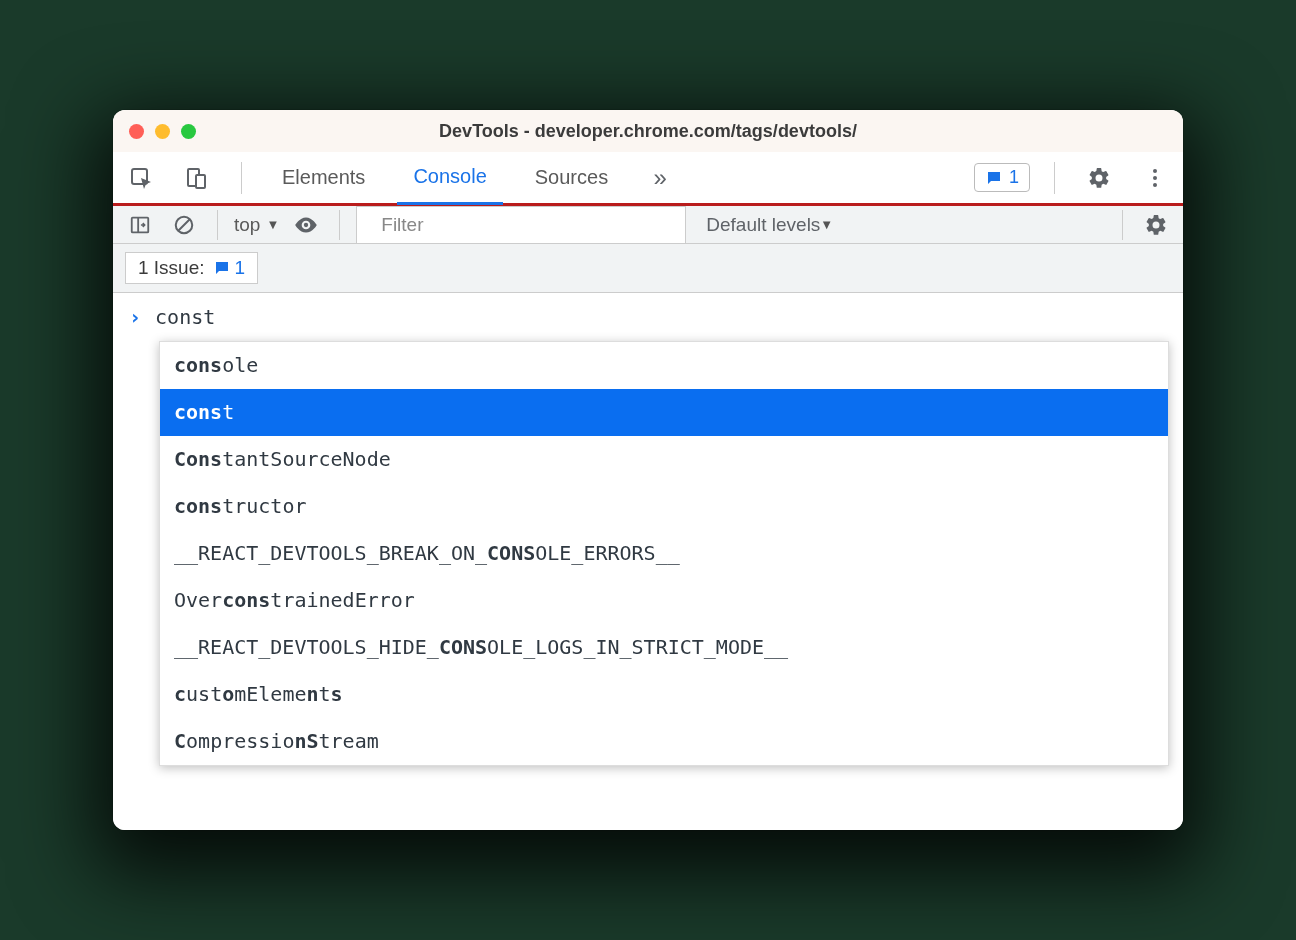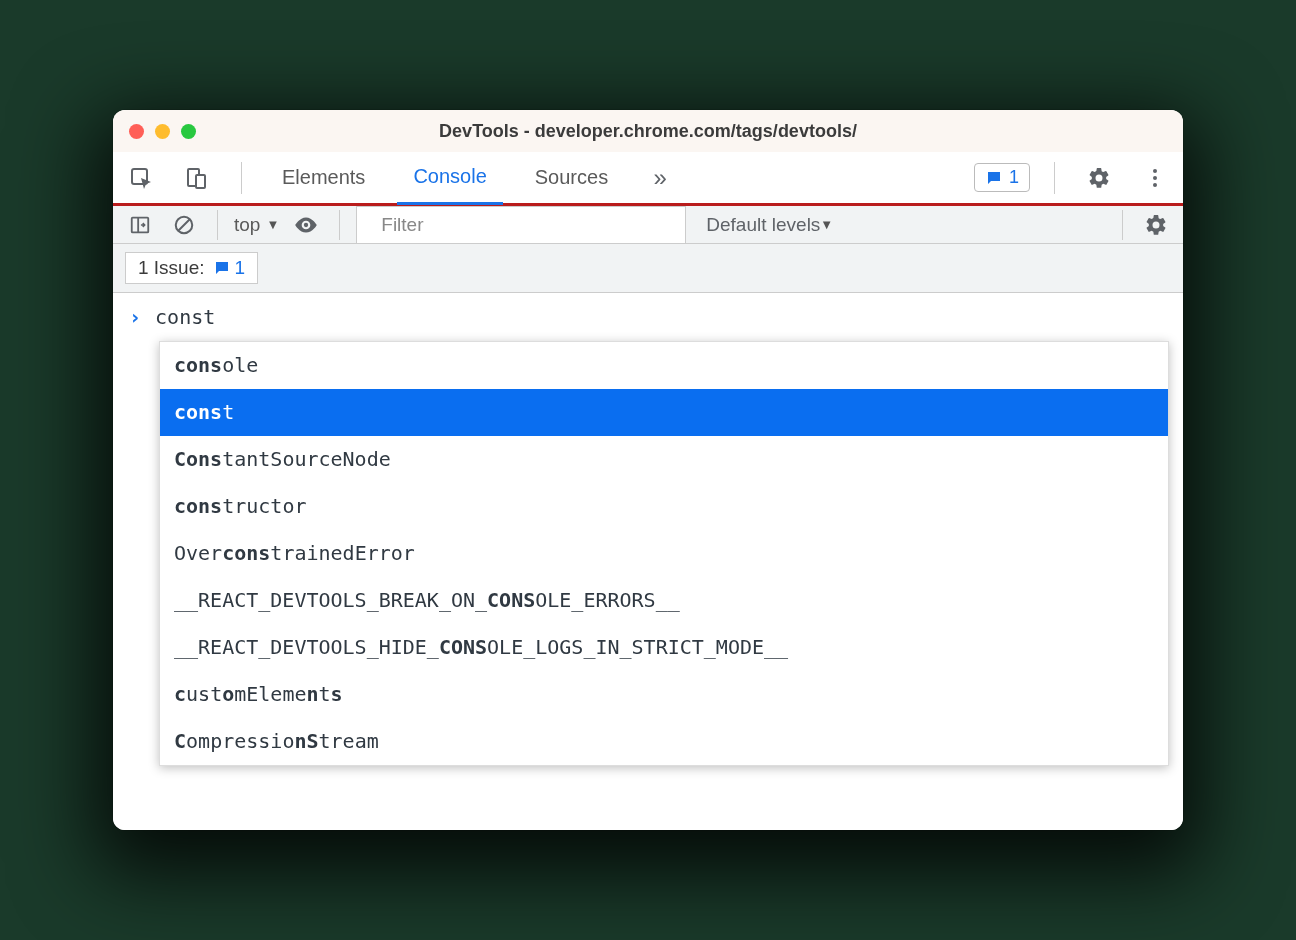--- a/index.html
+++ b/index.html
@@ -250,21 +250,21 @@
   <div class="console-body">
     <div class="prompt-row">
       <span class="chev">›</span>
       <span class="typed">const</span>
     </div>
     <div class="autocomplete" id="ac">
         <div class="ac-item"><b>cons</b><span>ole</span></div>
         <div class="ac-item sel"><b>cons</b><span>t</span></div>
         <div class="ac-item"><b>Cons</b><span>tantSourceNode</span></div>
         <div class="ac-item"><b>cons</b><span>tructor</span></div>
+        <div class="ac-item"><span>__REACT_DEVTOOLS_BREAK_ON_</span><b>CONS</b><span>OLE_ERRORS__</span></div>
         <div class="ac-item"><span>Over</span><b>cons</b><span>trainedError</span></div>
-        <div class="ac-item"><span>__REACT_DEVTOOLS_BREAK_ON_</span><b>CONS</b><span>OLE_ERRORS__</span></div>
         <div class="ac-item"><span>__REACT_DEVTOOLS_HIDE_</span><b>CONS</b><span>OLE_LOGS_IN_STRICT_MODE__</span></div>
         <div class="ac-item"><b>c</b><span>ust</span><b>o</b><span>mEleme</span><b>n</b><span>t</span><b>s</b></div>
         <div class="ac-item"><b>C</b><span>ompr</span><span>e</span><span>ssio</span><b>n</b><b>S</b><span>tream</span></div>
       </div>
   </div>
 
 </div>
 
 </body></html>

